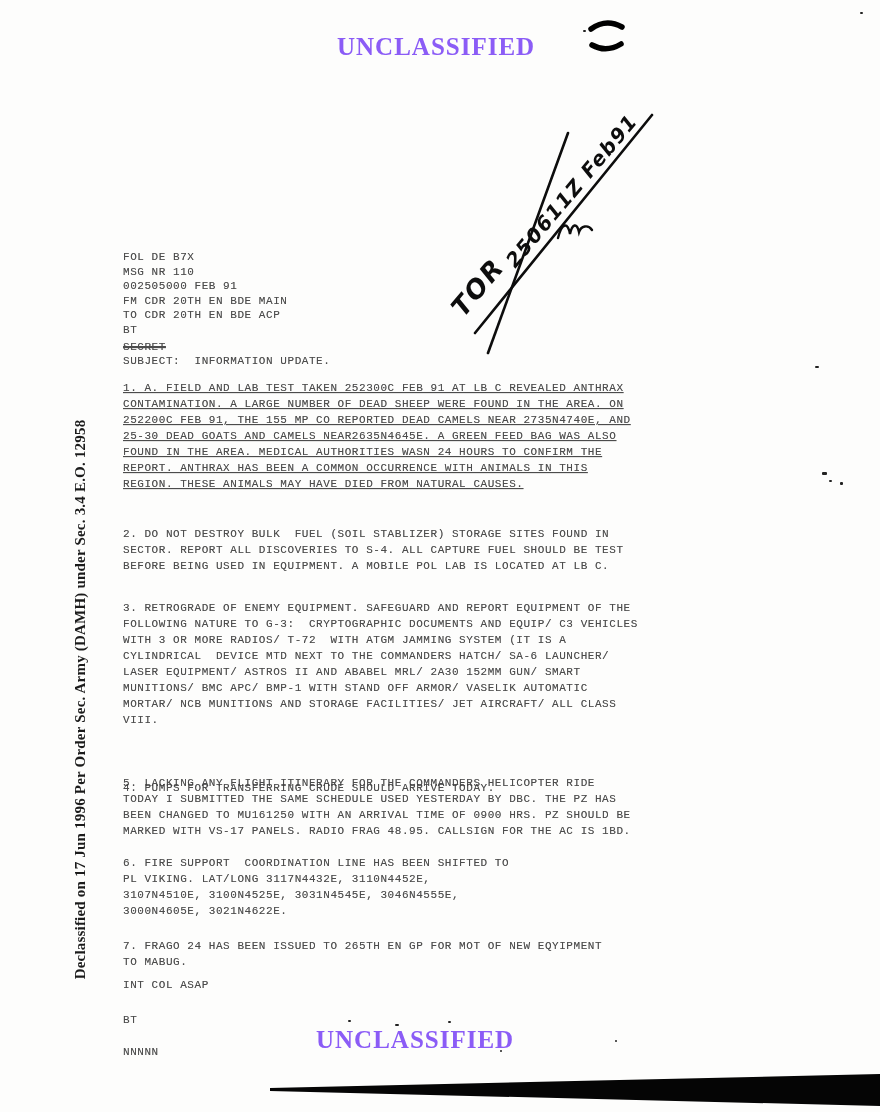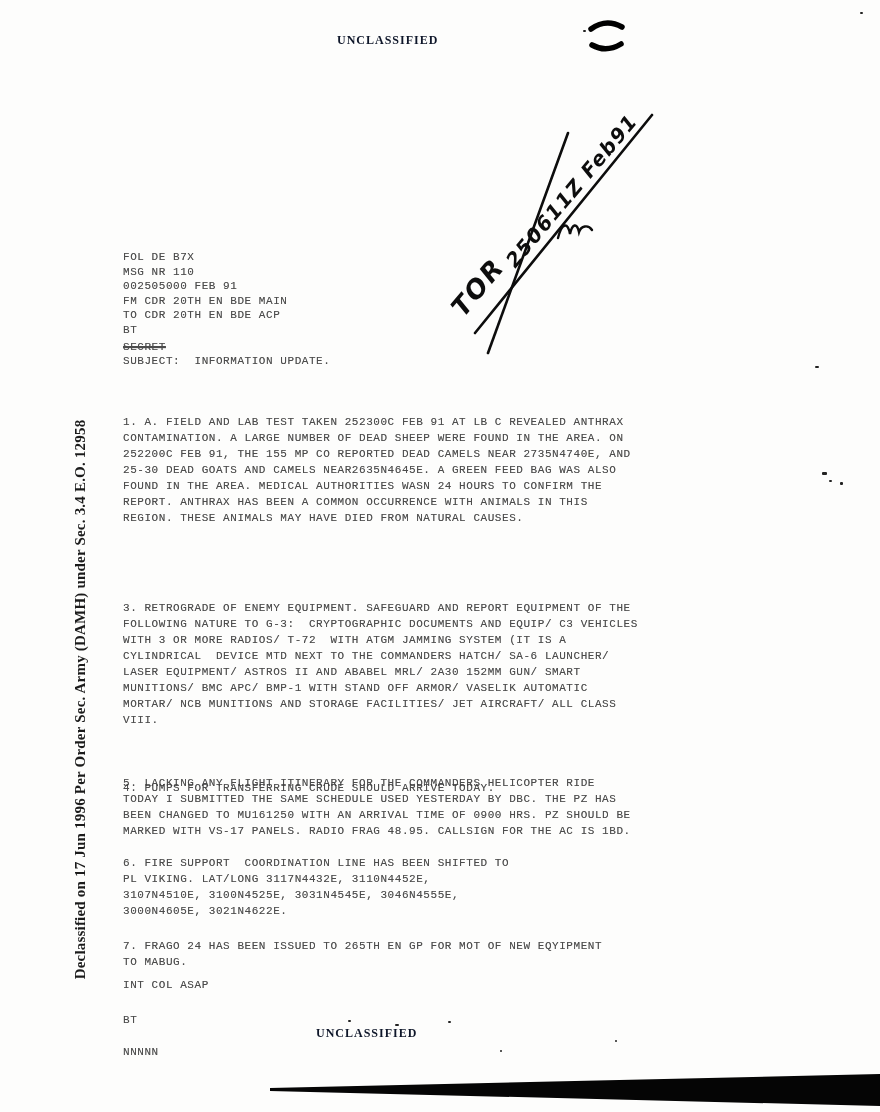--- a/index.html
+++ b/index.html
@@ -15,21 +15,21 @@
     color:#3f3f3f;white-space:pre-wrap;
     text-shadow:0 0.3px 0.4px rgba(63,63,63,0.5);
     opacity:0.93;
   }
   .tw.hdr{line-height:14.6px;}
   .strike{text-decoration:line-through;text-decoration-thickness:1.5px;}
   
   .classif{
     position:absolute;
     font-family:"Liberation Serif","DejaVu Serif",serif;
-    font-weight:bold;font-size:12px;letter-spacing:1px;color:#0f172a;
+    font-weight:bold;font-size:25px;letter-spacing:1px;color:#8b5cf6;
   }
   
   .declass{
     position:absolute;left:-201px;top:691px;width:562px;text-align:center;
     transform:rotate(-90deg);
     font-family:"Liberation Serif","DejaVu Serif",serif;
     font-weight:bold;font-size:15px;letter-spacing:0.2px;color:#1b1b1b;
     white-space:nowrap;
   }
   
@@ -68,28 +68,31 @@
 MSG NR 110
 002505000 FEB 91
 FM CDR 20TH EN BDE MAIN
 TO CDR 20TH EN BDE ACP
 BT</div>
 
   <div class="tw strike" style="top:339px;">SECRET</div>
 
   <div class="tw" style="top:353px;">SUBJECT:  INFORMATION UPDATE.</div>
 
-  <div class="tw" style="top:414px;">1. A. FIELD AND LAB TEST TAKEN 252300C FEB 91 AT LB C REVEALED ANTHRAX
+  <div class="tw" style="top:380px;text-decoration:underline;">1. A. FIELD AND LAB TEST TAKEN 252300C FEB 91 AT LB C REVEALED ANTHRAX
 CONTAMINATION. A LARGE NUMBER OF DEAD SHEEP WERE FOUND IN THE AREA. ON
 252200C FEB 91, THE 155 MP CO REPORTED DEAD CAMELS NEAR 2735N4740E, AND
 25-30 DEAD GOATS AND CAMELS NEAR2635N4645E. A GREEN FEED BAG WAS ALSO
 FOUND IN THE AREA. MEDICAL AUTHORITIES WASN 24 HOURS TO CONFIRM THE
 REPORT. ANTHRAX HAS BEEN A COMMON OCCURRENCE WITH ANIMALS IN THIS
 REGION. THESE ANIMALS MAY HAVE DIED FROM NATURAL CAUSES.</div>
 
+  <div class="tw" style="top:526px;">2. DO NOT DESTROY BULK  FUEL (SOIL STABLIZER) STORAGE SITES FOUND IN
+SECTOR. REPORT ALL DISCOVERIES TO S-4. ALL CAPTURE FUEL SHOULD BE TEST
+BEFORE BEING USED IN EQUIPMENT. A MOBILE POL LAB IS LOCATED AT LB C.</div>
 
   <div class="tw" style="top:600px;">3. RETROGRADE OF ENEMY EQUIPMENT. SAFEGUARD AND REPORT EQUIPMENT OF THE
 FOLLOWING NATURE TO G-3:  CRYPTOGRAPHIC DOCUMENTS AND EQUIP/ C3 VEHICLES
 WITH 3 OR MORE RADIOS/ T-72  WITH ATGM JAMMING SYSTEM (IT IS A
 CYLINDRICAL  DEVICE MTD NEXT TO THE COMMANDERS HATCH/ SA-6 LAUNCHER/
 LASER EQUIPMENT/ ASTROS II AND ABABEL MRL/ 2A30 152MM GUN/ SMART
 MUNITIONS/ BMC APC/ BMP-1 WITH STAND OFF ARMOR/ VASELIK AUTOMATIC
 MORTAR/ NCB MUNITIONS AND STORAGE FACILITIES/ JET AIRCRAFT/ ALL CLASS
 VIII.</div>
 

